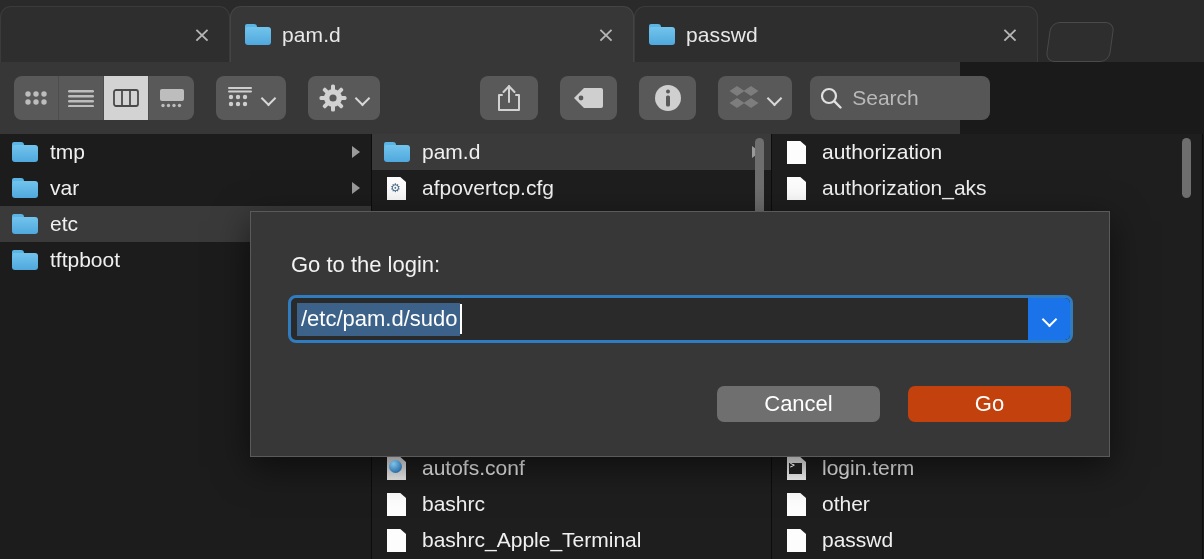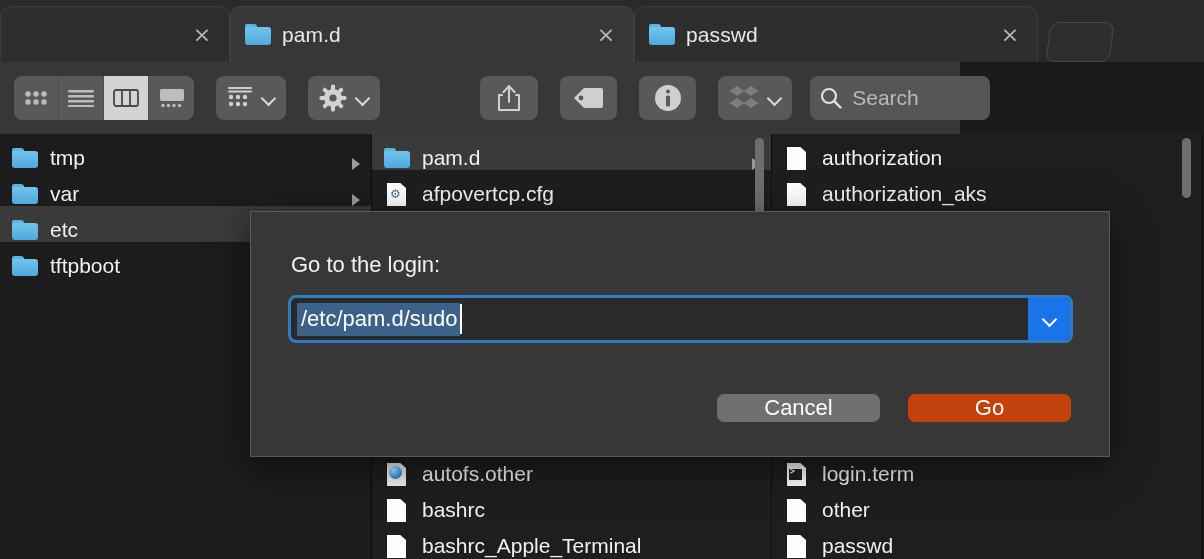--- a/index.html
+++ b/index.html
@@ -121,21 +121,21 @@
   }
   .col {
     position: relative; height: 425px; overflow: hidden;
     border-right: 1px solid #0d0d0d;
     background: #1e1e1e;
   }
   .col-1 { width: 372px; background: #1c1c1c; }
   .col-2 { width: 400px; background: #1e1e1e; }
   .col-3 { width: 431px; background: #1e1e1e; }
   .row {
-    height: 36px; display: flex; align-items: flex-end;
+    height: 36px; display: flex; align-items: center;
     padding: 0 11px 0 12px; gap: 0;
   }
   .row.sel { background: #3a3a3a; }
   .row-name {
     color: #f0f0f0; font-size: 21px; white-space: nowrap;
     overflow: hidden; text-overflow: ellipsis;
   }
   .row-ico { width: 26px; height: 24px; margin-right: 12px; flex: none; position: relative; }
   .ico-folder::before {
     content:""; position:absolute; left:0; top:2px; width:12px; height:5px;
@@ -224,21 +224,21 @@
     background: #1a73e8;
     display: flex; align-items: center; justify-content: center;
     border-radius: 0 5px 5px 0;
   }
   .field-drop .chev::after { border-color:#ffffff; }
   .dlg-buttons {
     position: absolute; right: 38px; bottom: 34px;
     display: flex; gap: 28px; align-items: center;
   }
   .btn {
-    height: 28px; border-radius: 7px;
+    height: 36px; border-radius: 7px;
     display: flex; align-items: center; justify-content: center;
     font-size: 22px; color: #ffffff; padding: 0 20px;
   }
   .btn-cancel { background: #6f6f6f; width: 163px; }
   .btn-go { background: #c2410c; width: 163px; }
 </style>
 </head>
 <body>
 
 <div id="root">
@@ -425,21 +425,21 @@
       <div class="row">
         <span class="row-ico ico-cfg">
             <span class="gear">⚙</span>
           </span>
         <span class="row-name">afpovertcp.cfg</span>
       </div>
       <div class="row" style="margin-top:244px">
         <span class="row-ico ico-web">
             <span class="glob"></span>
           </span>
-        <span class="row-name">autofs.other</span>
+        <span class="row-name">autofs.conf</span>
       </div>
       <div class="row">
         <span class="row-ico ico-doc"></span>
         <span class="row-name">bashrc</span>
       </div>
       <div class="row">
         <span class="row-ico ico-doc"></span>
         <span class="row-name">bashrc_Apple_Terminal</span>
       </div>
       <div class="scrollbar" style="height:86px"></div>

